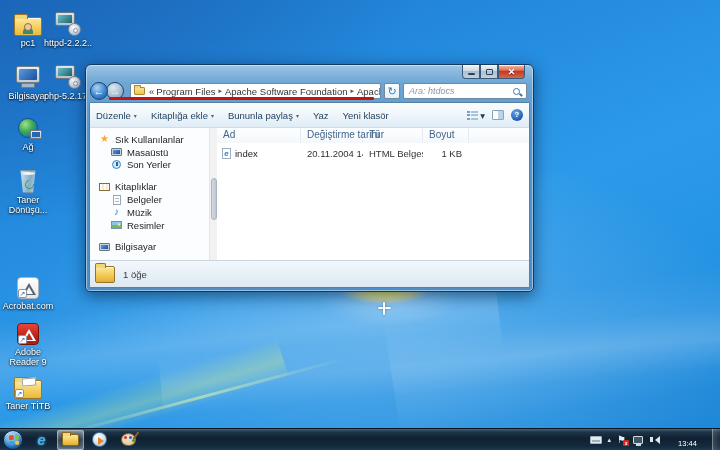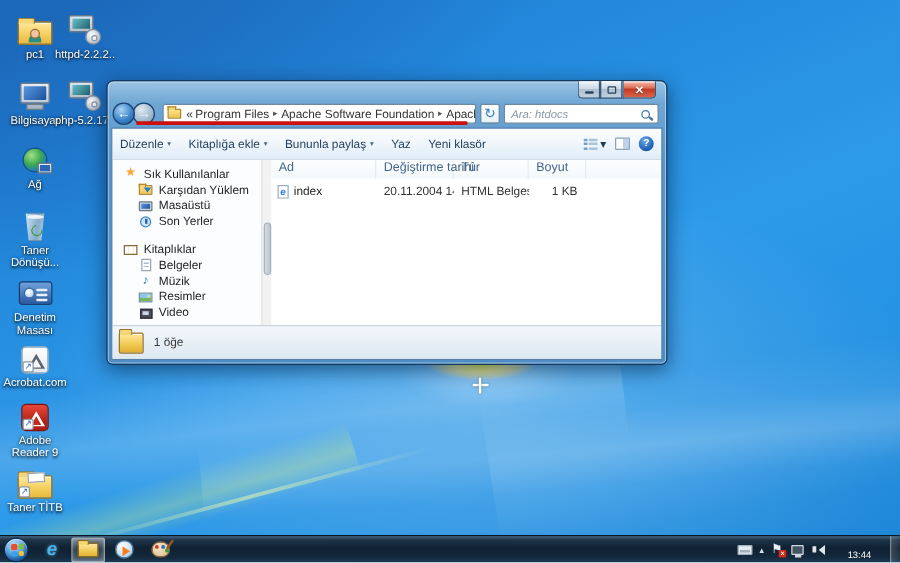--- a/index.html
+++ b/index.html
@@ -263,31 +263,20 @@
         </div>
       </div>
     <div class="lbl">Ağ</div>
   </div>
   <div class="dicon p-geri">
     <div class="gfx">
         <div class="g-bin"></div>
       </div>
     <div class="lbl">Taner Dönüşü...</div>
   </div>
-  <div class="dicon p-denetim">
-    <div class="gfx" style="padding-bottom:3px;">
-        <div class="g-cpanel">
-          <span class="dial"></span>
-          <span class="ln l1"></span>
-          <span class="ln l2"></span>
-          <span class="ln l3"></span>
-        </div>
-      </div>
-    <div class="lbl">Denetim Masası</div>
-  </div>
   <div class="dicon p-acrobat">
     <div class="gfx">
         <div class="g-acro">
           <span class="tri"></span>
           <span class="shortcut-badge">↗</span>
         </div>
       </div>
     <div class="lbl">Acrobat.com</div>
   </div>
   <div class="dicon p-adobe">
@@ -381,65 +370,53 @@
       <div class="main">
         <div class="sidebar">
           <div class="sideitem lv0">
               <span class="ic">
                 <span class="glyph-star">★</span>
               </span>
               <span>Sık Kullanılanlar</span>
             </div>
           <div class="sideitem lv1">
               <span class="ic">
-                <span class="i-folder dl"></span>
-              </span>
-              <span>Karşıdan Yüklem</span>
+                <span class="i-monitor"></span>
+              </span>
+              <span>Masaüstü</span>
             </div>
           <div class="sideitem lv1">
               <span class="ic">
-                <span class="i-monitor"></span>
-              </span>
-              <span>Masaüstü</span>
+                <span class="i-clock"></span>
+              </span>
+              <span>Son Yerler</span>
+            </div>
+          <div class="sideitem lv0 gap">
+              <span class="ic">
+                <span class="i-shelf"></span>
+              </span>
+              <span>Kitaplıklar</span>
             </div>
           <div class="sideitem lv1">
               <span class="ic">
-                <span class="i-clock"></span>
-              </span>
-              <span>Son Yerler</span>
-            </div>
-          <div class="sideitem lv0 gap">
-              <span class="ic">
-                <span class="i-shelf"></span>
-              </span>
-              <span>Kitaplıklar</span>
+                <span class="i-page"></span>
+              </span>
+              <span>Belgeler</span>
             </div>
           <div class="sideitem lv1">
               <span class="ic">
-                <span class="i-page"></span>
-              </span>
-              <span>Belgeler</span>
+                <span class="glyph-note">♪</span>
+              </span>
+              <span>Müzik</span>
             </div>
           <div class="sideitem lv1">
               <span class="ic">
-                <span class="glyph-note">♪</span>
-              </span>
-              <span>Müzik</span>
-            </div>
-          <div class="sideitem lv1">
-              <span class="ic">
                 <span class="i-pic"></span>
               </span>
               <span>Resimler</span>
-            </div>
-          <div class="sideitem lv1">
-              <span class="ic">
-                <span class="i-film"></span>
-              </span>
-              <span>Video</span>
             </div>
           <div class="sideitem lv0 gap">
               <span class="ic">
                 <span class="i-monitor"></span>
               </span>
               <span>Bilgisayar</span>
             </div>
 
         </div>
         <div class="sb-scroll">

